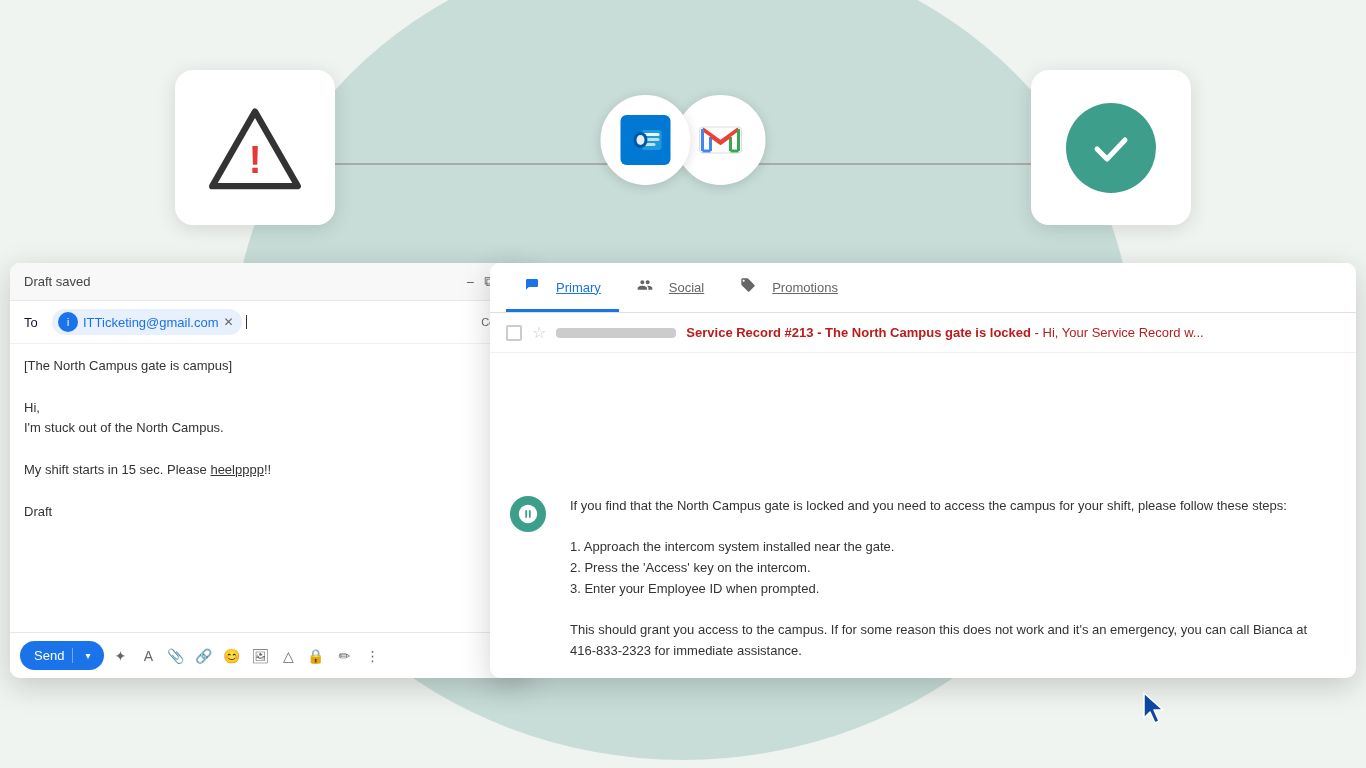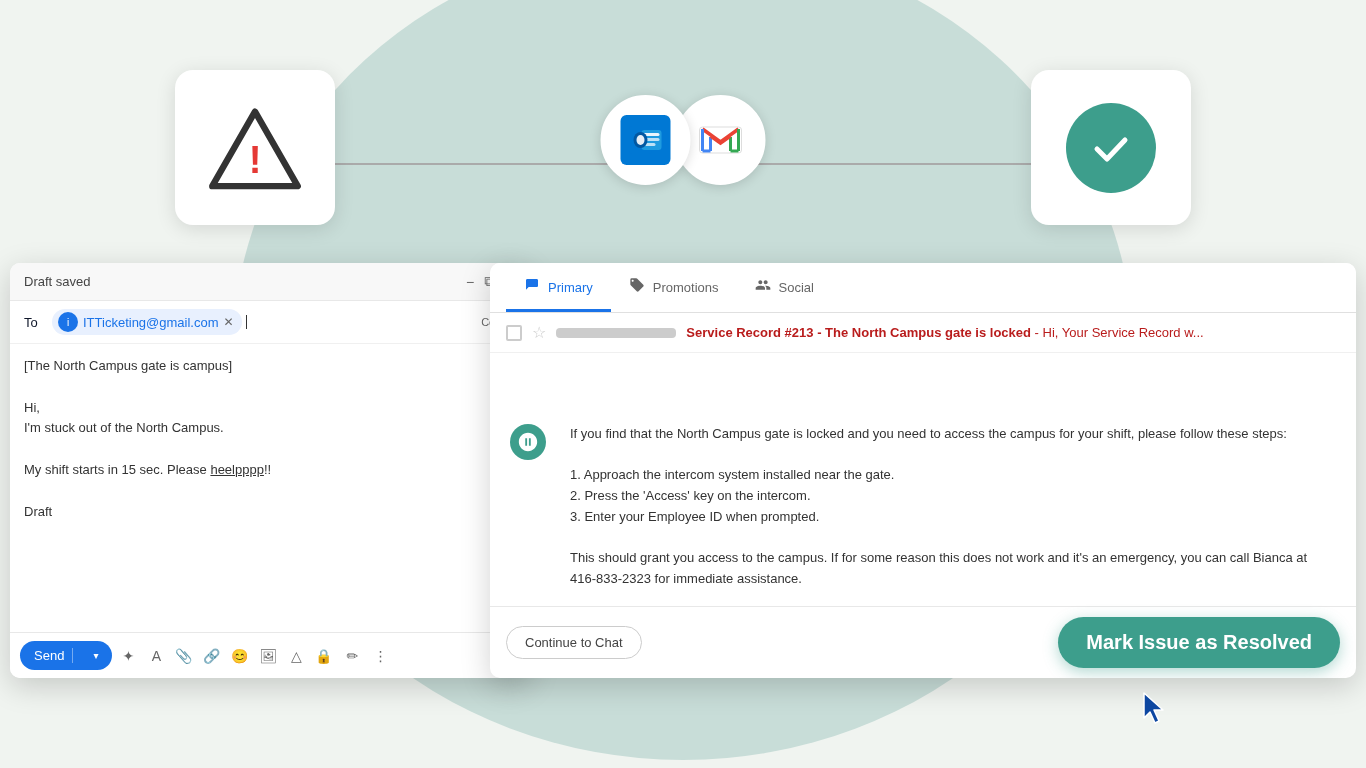--- a/index.html
+++ b/index.html
@@ -242,21 +242,21 @@
       display: flex;
       align-items: center;
       background: #1a73e8;
       color: white;
       border: none;
       border-radius: 20px;
       padding: 7px 14px;
       font-size: 13px;
       font-weight: 500;
       cursor: pointer;
-      gap: 12px;
+      gap: 4px;
     }
 
     .send-btn-main {
       padding-right: 8px;
       border-right: 1px solid rgba(255,255,255,0.4);
     }
 
     .send-btn-arrow {
       padding-left: 8px;
       font-size: 10px;
@@ -294,27 +294,28 @@
     .gmail-tabs {
       display: flex;
       border-bottom: 1px solid #e0e0e0;
       padding: 0 16px;
       background: white;
     }
 
     .gmail-tab {
       display: flex;
       align-items: center;
-      gap: 8px;
+      gap: 16px;
       padding: 14px 18px 12px;
       font-size: 13px;
       color: #666;
       cursor: pointer;
       border-bottom: 3px solid transparent;
       position: relative;
+      text-decoration: underline;
     }
 
     .gmail-tab.active {
       color: #1a73e8;
       border-bottom-color: #1a73e8;
     }
 
     .gmail-tab-icon {
       font-size: 16px;
     }
@@ -582,32 +583,32 @@
       <span class="gmail-tab-icon">
         <svg width="16" height="16" viewBox="0 0 24 24" fill="#1a73e8">
             <path d="M19 3H5c-1.1 0-2 .9-2 2v14l4-4h12c1.1 0 2-.9 2-2V5c0-1.1-.9-2-2-2z"></path>
           </svg>
       </span>
       <span>Primary</span>
     </div>
     <div class="gmail-tab">
       <span class="gmail-tab-icon">
         <svg width="16" height="16" viewBox="0 0 24 24" fill="#666">
+            <path d="M16 11c1.66 0 2.99-1.34 2.99-3S17.66 5 16 5c-1.66 0-3 1.34-3 3s1.34 3 3 3zm-8 0c1.66 0 2.99-1.34 2.99-3S9.66 5 8 5C6.34 5 5 6.34 5 8s1.34 3 3 3zm0 2c-2.33 0-7 1.17-7 3.5V19h14v-2.5c0-2.33-4.67-3.5-7-3.5zm8 0c-.29 0-.62.02-.97.05 1.16.84 1.97 1.97 1.97 3.45V19h6v-2.5c0-2.33-4.67-3.5-7-3.5z"></path>
+          </svg>
+      </span>
+      <span>Social</span>
+    </div>
+    <div class="gmail-tab">
+      <span class="gmail-tab-icon">
+        <svg width="16" height="16" viewBox="0 0 24 24" fill="#666">
             <path d="M21.41 11.58l-9-9A2 2 0 0011 2H4a2 2 0 00-2 2v7a2 2 0 00.59 1.42l9 9A2 2 0 0013 22a2 2 0 001.41-.59l7-7A2 2 0 0022 13a2 2 0 00-.59-1.42zM5.5 7C4.67 7 4 6.33 4 5.5S4.67 4 5.5 4 7 4.67 7 5.5 6.33 7 5.5 7z"></path>
           </svg>
       </span>
       <span>Promotions</span>
-    </div>
-    <div class="gmail-tab">
-      <span class="gmail-tab-icon">
-        <svg width="16" height="16" viewBox="0 0 24 24" fill="#666">
-            <path d="M16 11c1.66 0 2.99-1.34 2.99-3S17.66 5 16 5c-1.66 0-3 1.34-3 3s1.34 3 3 3zm-8 0c1.66 0 2.99-1.34 2.99-3S9.66 5 8 5C6.34 5 5 6.34 5 8s1.34 3 3 3zm0 2c-2.33 0-7 1.17-7 3.5V19h14v-2.5c0-2.33-4.67-3.5-7-3.5zm8 0c-.29 0-.62.02-.97.05 1.16.84 1.97 1.97 1.97 3.45V19h6v-2.5c0-2.33-4.67-3.5-7-3.5z"></path>
-          </svg>
-      </span>
-      <span>Social</span>
     </div>
   </div>
 
   <div class="email-list">
     <div class="email-row">
       <div class="email-checkbox"></div>
       <span class="email-star">☆</span>
       <div class="email-sender-bar"></div>
       <div class="email-subject">
         <strong>Service Record #213 - The North Campus gate is locked</strong>
@@ -626,23 +627,19 @@
       <div class="chat-text">
         If you find that the North Campus gate is locked and you need to access the campus for your shift, please follow these steps:<br><br>
         1. Approach the intercom system installed near the gate.<br>
         2. Press the 'Access' key on the intercom.<br>
         3. Enter your Employee ID when prompted.<br><br>
         This should grant you access to the campus. If for some reason this does not work and it's an emergency, you can call Bianca at 416-833-2323 for immediate assistance.
       </div>
     </div>
   </div>
 
-  <div class="gmail-bottom">
-    <button class="continue-chat-btn">Continue to Chat</button>
-    <button class="mark-resolved-btn">Mark Issue as Resolved</button>
-  </div>
 </div>
 
 <div class="cursor-arrow" style="position:absolute; bottom:42px; right:195px; z-index:20;">
   <svg width="30" height="36" viewBox="0 0 30 36">
     <path d="M3 3 L3 28 L9 22 L14 33 L18 31 L13 20 L22 20 Z" fill="#0d47a1" stroke="white" stroke-width="1.5" stroke-linejoin="round"></path>
   </svg>
 </div>
 
 </body></html>

